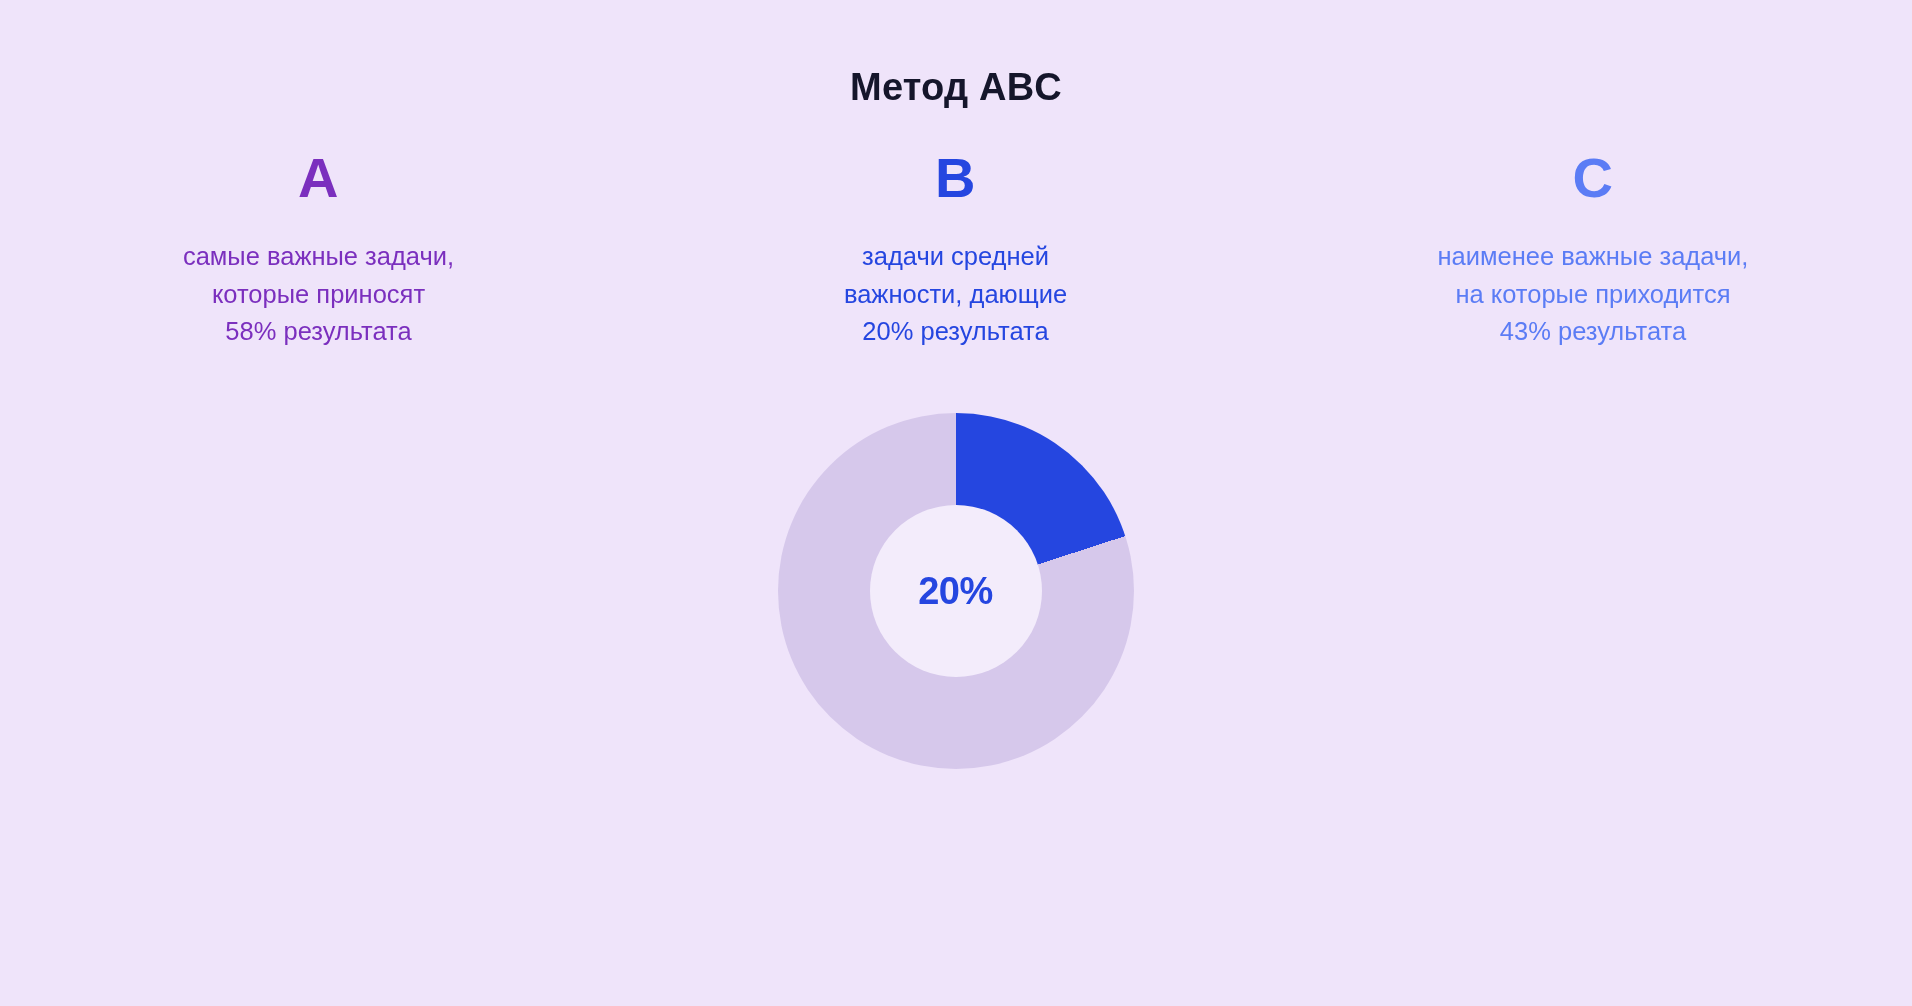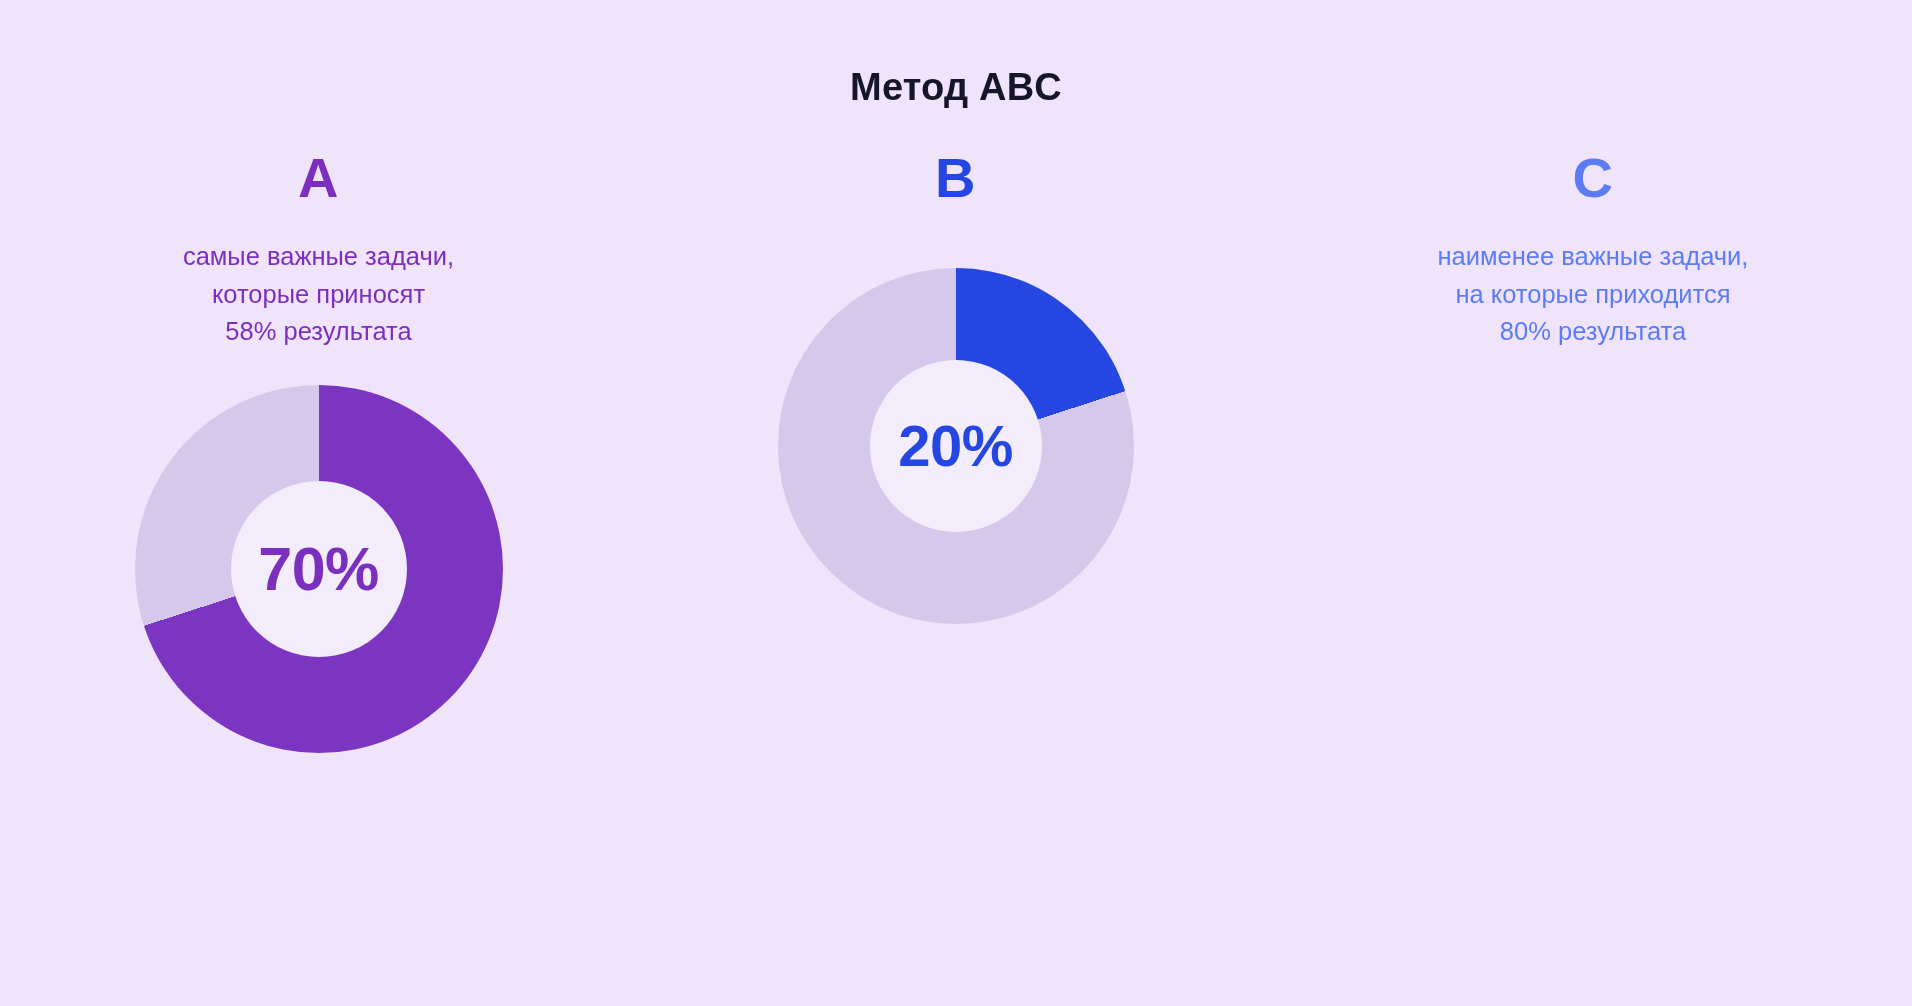--- a/index.html
+++ b/index.html
@@ -112,57 +112,53 @@
   .donut-b .donut-hole { inset: 92px; }
   .donut-c .donut-hole { inset: 92px; }
 
   .donut-value {
     font-size: 61px;
     font-weight: bold;
     line-height: 1;
     letter-spacing: -0.5px;
   }
   .donut-b .donut-value,
-  .donut-c .donut-value { font-size: 58px; }
+  .donut-c .donut-value { font-size: 38px; }
 </style>
 </head>
 <body style="background: rgb(239, 228, 250);">
 
 <div class="canvas">
 
   <div class="title">Метод ABC</div>
 
   <div class="columns">
 
     <div class="col col-a">
       <div class="col-letter c-purple">A</div>
       <div class="col-desc c-purple">самые важные задачи,
 которые приносят
 58% результата</div>
-      <div class="donut-wrap donut-a-wrap">
-        <div class="donut donut-a" id="donut-a" style="background: conic-gradient(rgb(123, 53, 192) 0turn, rgb(123, 53, 192) 0.7turn, rgb(214, 200, 235) 0.7turn, rgb(214, 200, 235) 1turn);">
-          <div class="donut-hole" style="background: rgb(243, 236, 251);">
-            <span class="donut-value c-purple">70%</span>
-          </div>
-        </div>
-      </div>
     </div>
 
     <div class="col col-b">
       <div class="col-letter c-blue">B</div>
+      <div class="col-desc c-blue">задачи средней
+важности, дающие
+20% результата</div>
       <div class="donut-wrap donut-b-wrap">
         <div class="donut donut-b" id="donut-b" style="background: conic-gradient(rgb(37, 70, 224) 0turn, rgb(37, 70, 224) 0.2turn, rgb(214, 200, 235) 0.2turn, rgb(214, 200, 235) 1turn);">
           <div class="donut-hole" style="background: rgb(243, 236, 251);">
             <span class="donut-value c-blue">20%</span>
           </div>
         </div>
       </div>
     </div>
 
     <div class="col col-c">
       <div class="col-letter c-lblue">C</div>
       <div class="col-desc c-lblue">наименее важные задачи,
 на которые приходится
-80% результата</div>
+43% результата</div>
     </div>
 
   </div>
 </div>
 
 </body></html>

